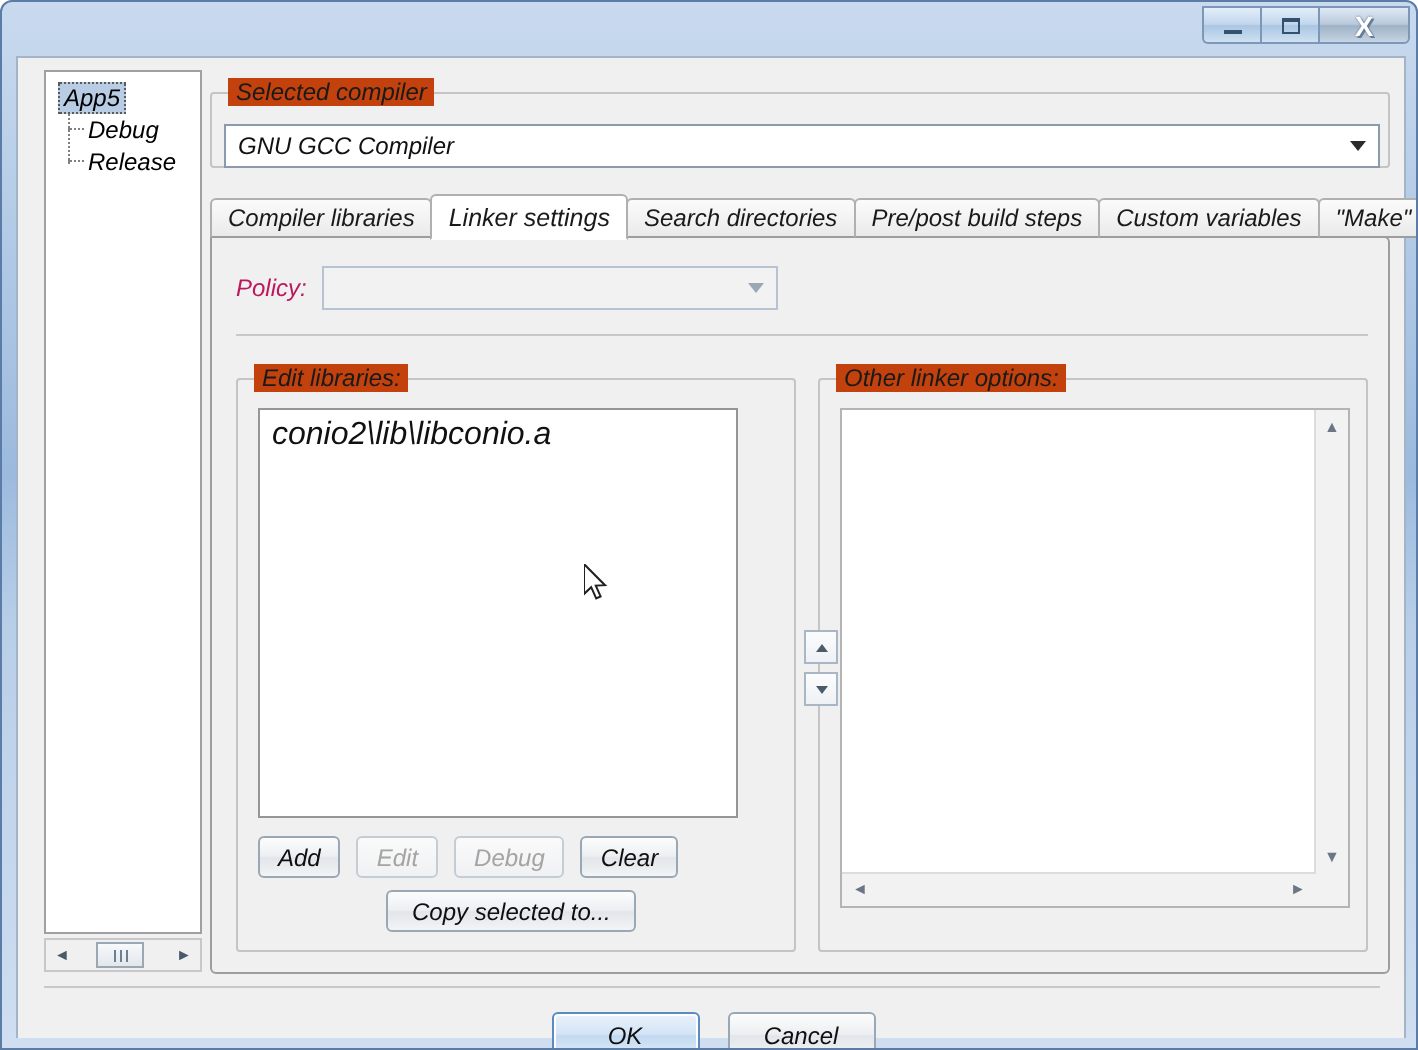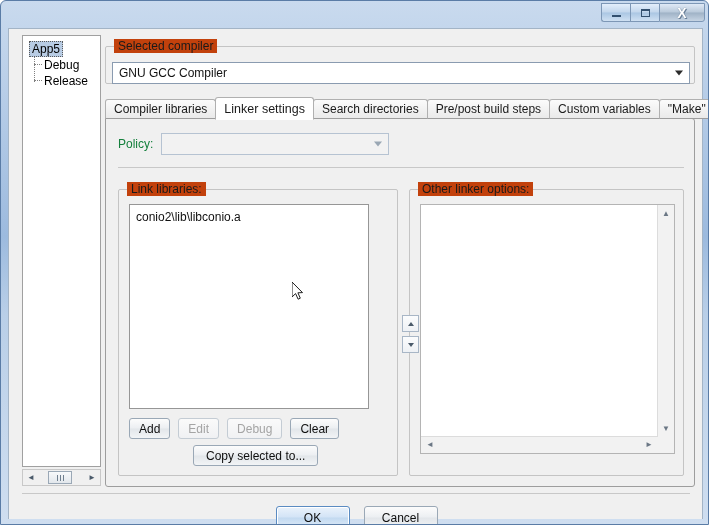--- a/index.html
+++ b/index.html
@@ -98,20 +98,21 @@
   .client {
     position: absolute;
     left: 7px;
     top: 27px;
     width: 695px;
     height: 491px;
     box-sizing: border-box;
     background: #f0f0f0;
     border: 1px solid #a3b4c6;
     border-bottom: none;
+    font-style: italic;
   }
 
   
   .tree-panel {
     position: absolute;
     left: 13px;
     top: 6px;
     width: 79px;
     height: 432px;
     box-sizing: border-box;
@@ -310,21 +311,21 @@
     position: absolute;
     left: 12px;
     top: 14px;
     width: 566px;
     height: 22px;
     display: flex;
     align-items: center;
   }
   .policy-label {
     font-size: 12px;
-    color: #15803d;
+    color: #be185d;
     margin-right: 8px;
   }
   #policy-combo {
     position: relative;
     left: 0;
     top: 0;
     width: 228px;
     background: #f2f2f2;
     border: 1px solid #b6c3d2;
     color: #777777;
@@ -361,21 +362,21 @@
     top: 14px;
     width: 240px;
     height: 205px;
     box-sizing: border-box;
     background: #ffffff;
     border: 1px solid #969696;
     padding: 5px 6px;
     overflow: hidden;
   }
   .list-item {
-    font-size: 12px;
+    font-size: 16px;
     line-height: 15px;
     color: #111111;
     white-space: nowrap;
   }
 
   .btn {
     box-sizing: border-box;
     height: 21px;
     padding: 0 9px;
     background: linear-gradient(180deg, #fcfcfc 0%, #eceff2 48%, #e2e6ea 52%, #f2f4f6 100%);
@@ -601,21 +602,21 @@
           <span class="policy-label">Policy:</span>
           <div class="combo" id="policy-combo">
             <span placeholder=""></span>
             <span class="arrow"></span>
           </div>
         </div>
 
         <div class="divider"></div>
 
         <div class="groupbox" id="links-group">
-          <span class="gb-title">Link libraries:</span>
+          <span class="gb-title">Edit libraries:</span>
 
           <div class="listbox">
             <div class="list-item">conio2\lib\libconio.a</div>
           </div>
 
           <div class="btn-row">
             <div class="btn">Add</div>
             <div class="btn disabled">Edit</div>
             <div class="btn disabled">Debug</div>
             <div class="btn">Clear</div>

